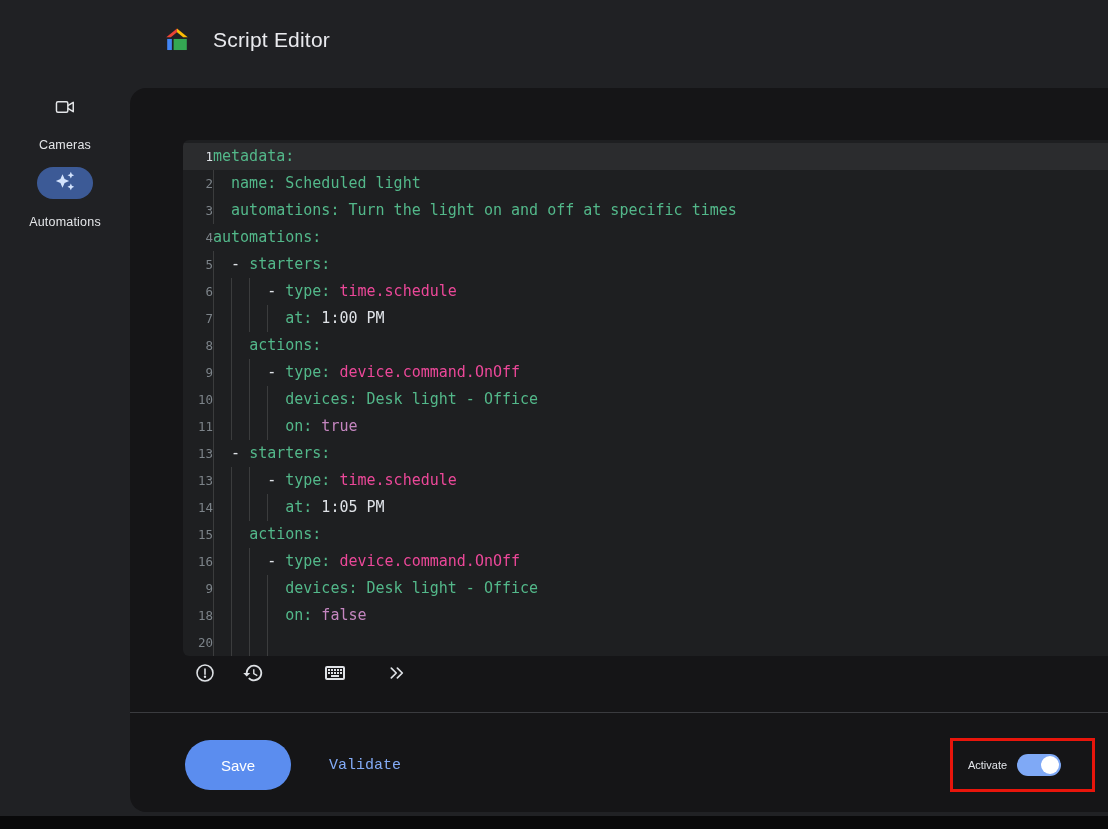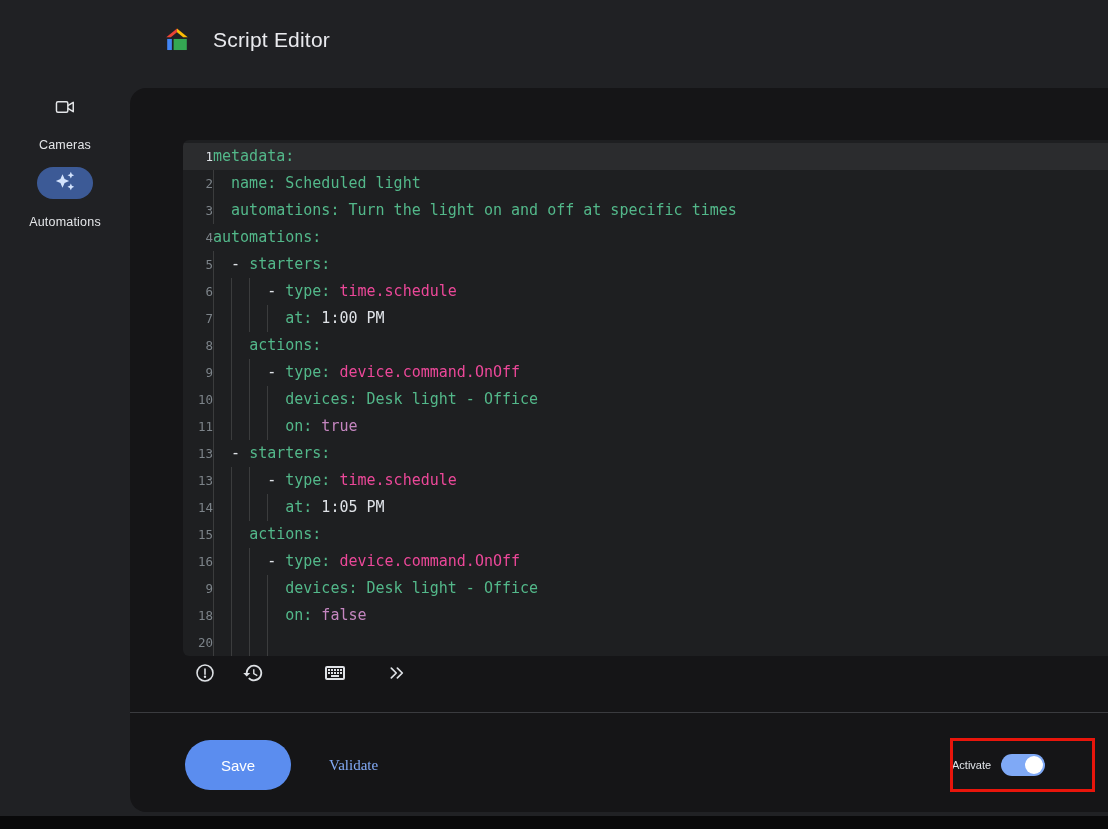--- a/index.html
+++ b/index.html
@@ -32,22 +32,22 @@
   .tk-str{color:#53b88a}
   .tk-type{color:#ec4899}
   .tk-bool{color:#c586c0}
   .tk-plain{color:#dfe2e7}
   
   .icon-btn{position:absolute;width:32px;height:32px;top:569px;display:flex;align-items:center;justify-content:center;background:none;border:none;padding:0;color:#dfe2e6;cursor:pointer}
   .divider{position:absolute;left:0;right:0;top:624px;height:1px;background:#3a3b3f}
   
   .actions-row{position:absolute;left:55px;top:652px;height:50px;display:flex;align-items:center;gap:38px}
   .save-btn{width:106px;height:50px;border-radius:25px;background:#5b8def;color:#ffffff;font-size:15px;font-weight:500;border:none;font-family:inherit;cursor:pointer}
-  .validate-btn{background:none;border:none;color:#83abf7;font-size:15px;font-weight:500;font-family:Liberation Serif, serif;cursor:pointer;padding:0}
-  .activate-group{position:absolute;left:822px;top:652px;width:141px;height:50px;display:flex;align-items:center;justify-content:flex-start;gap:10px;padding-right:16px;box-sizing:border-box}
+  .validate-btn{background:none;border:none;color:#83abf7;font-size:15px;font-weight:500;font-family:Liberation Mono, monospace;cursor:pointer;padding:0}
+  .activate-group{position:absolute;left:822px;top:652px;width:141px;height:50px;display:flex;align-items:center;justify-content:center;gap:10px;padding-right:16px;box-sizing:border-box}
   .activate-label{font-size:11px;color:#e2e5ea}
   .switch{width:44px;height:22px;border-radius:11px;background:#7fa9f6;position:relative;cursor:pointer}
   .switch .thumb{position:absolute;top:2px;width:18px;height:18px;border-radius:50%;background:#ffffff}
   .switch.on .thumb{right:2px}
   .switch:not(.on) .thumb{left:2px}
   
   .annotation{position:absolute;left:950px;top:738px;width:145px;height:54px;border:3px solid #e8150b;box-sizing:border-box;pointer-events:none;z-index:9}
   
   .window-edge{position:absolute;left:0;top:816px;width:100%;height:13px;background:#09090a}
 </style>

